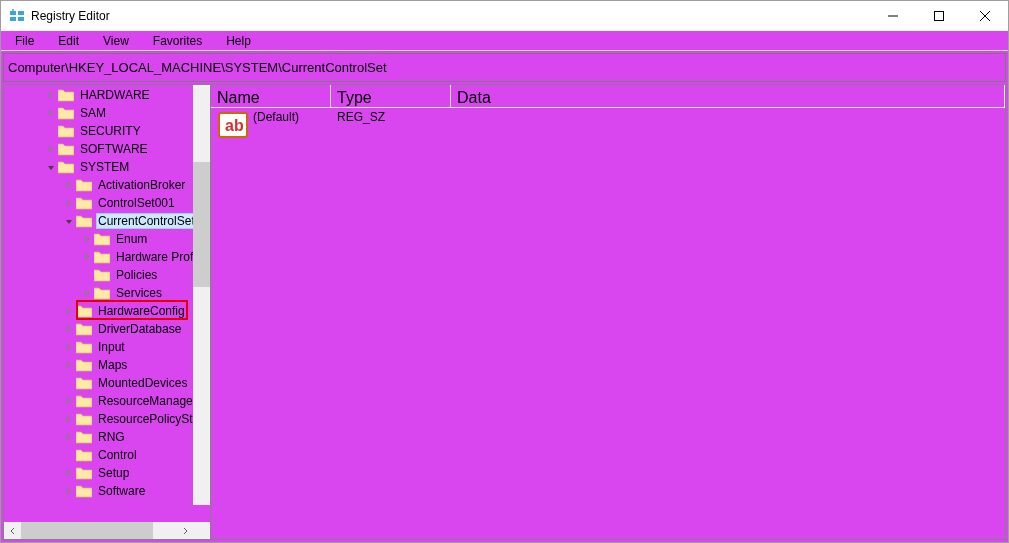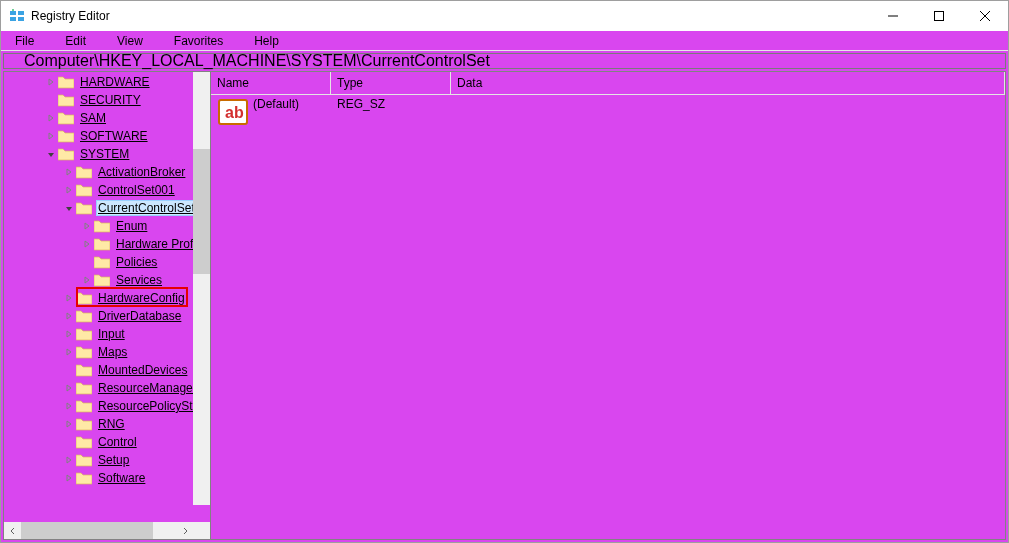--- a/index.html
+++ b/index.html
@@ -34,35 +34,35 @@
   .win-controls { display: flex; height: 100%; }
   .win-btn {
     width: 46px; height: 100%;
     display: flex; align-items: center; justify-content: center;
   }
   .win-btn svg { width: 10px; height: 10px; }
   .menubar {
     height: 20px;
     display: flex; align-items: center;
     padding: 0 6px;
-    gap: 15px;
+    gap: 8px;
     border-bottom: 1px solid #e5e5e5;
   }
   .menubar .menu-item {
     padding: 2px 8px;
     font-size: 12px;
     cursor: default;
   }
   .addressbar {
-    height: 16px;
+    height: 29px;
     border: 1px solid #7a7a7a;
     margin: 2px 2px 0 2px;
     display: flex; align-items: center;
-    padding: 0 20px;
-    font-size: 16px;
+    padding: 0 4px;
+    font-size: 13px;
   }
   .content {
     flex: 1; display: flex;
     min-height: 0;
     margin: 2px;
   }
   .tree-pane {
     width: 208px;
     border: 1px solid #828282;
     overflow: hidden;
@@ -91,21 +91,20 @@
   }
   .expander svg { width: 8px; height: 8px; }
   .folder-icon {
     width: 16px; height: 13px;
     margin-right: 4px;
     flex-shrink: 0;
   }
   .tree-label {
     font-size: 12px;
     padding: 1px 2px;
-    text-decoration: underline;
   }
   .tree-row.selected .tree-label {
     background: #cce8ff;
     border: 1px solid #99d1ff;
     padding: 0 1px;
   }
   .highlight-box {
     position: absolute;
     border: 2px solid #e60000;
     pointer-events: none;
@@ -150,21 +149,21 @@
     overflow: hidden;
   }
   .list-header {
     height: 23px;
     display: flex;
     border-bottom: 1px solid #e5e5e5;
   }
   .list-header .col {
     border-right: 1px solid #e5e5e5;
     padding: 4px 6px;
-    font-size: 12px;
+    font-size: 16px;
   }
   .list-body { }
   .list-row {
     height: 18px;
     display: flex; align-items: center;
   }
   .list-row .cell {
     padding: 0 6px;
     font-size: 12px;
     display: flex; align-items: center;
@@ -232,36 +231,36 @@
                 <svg viewBox="0 0 8 8">
                   <path d="M2 1 L6 4 L2 7 Z" fill="none" stroke="#808080" stroke-width="1"></path>
                 </svg>
               </span>
               <span class="folder-icon"><svg viewBox="0 0 16 13">
                   <path d="M0 1 L5 1 L7 3 L16 3 L16 12 L0 12 Z" fill="#ffe9a6" stroke="#dcb65f" stroke-width="0.7"></path>
                 </svg></span>
               <span class="tree-label">HARDWARE</span>
             </div>
             <div class="tree-row" style="padding-left:40px">
+              <span class="expander">
+                <svg viewBox="0 0 8 8">
+                  <path d="M2 1 L6 4 L2 7 Z" fill="none" stroke="#808080" stroke-width="1"></path>
+                </svg>
+              </span>
+              <span class="folder-icon"><svg viewBox="0 0 16 13">
+                  <path d="M0 1 L5 1 L7 3 L16 3 L16 12 L0 12 Z" fill="#ffe9a6" stroke="#dcb65f" stroke-width="0.7"></path>
+                </svg></span>
+              <span class="tree-label">SAM</span>
+            </div>
+            <div class="tree-row" style="padding-left:40px">
               <span class="expander"></span>
               <span class="folder-icon"><svg viewBox="0 0 16 13">
                   <path d="M0 1 L5 1 L7 3 L16 3 L16 12 L0 12 Z" fill="#ffe9a6" stroke="#dcb65f" stroke-width="0.7"></path>
                 </svg></span>
               <span class="tree-label">SECURITY</span>
-            </div>
-            <div class="tree-row" style="padding-left:40px">
-              <span class="expander">
-                <svg viewBox="0 0 8 8">
-                  <path d="M2 1 L6 4 L2 7 Z" fill="none" stroke="#808080" stroke-width="1"></path>
-                </svg>
-              </span>
-              <span class="folder-icon"><svg viewBox="0 0 16 13">
-                  <path d="M0 1 L5 1 L7 3 L16 3 L16 12 L0 12 Z" fill="#ffe9a6" stroke="#dcb65f" stroke-width="0.7"></path>
-                </svg></span>
-              <span class="tree-label">SAM</span>
             </div>
             <div class="tree-row" style="padding-left:40px">
               <span class="expander">
                 <svg viewBox="0 0 8 8">
                   <path d="M2 1 L6 4 L2 7 Z" fill="none" stroke="#808080" stroke-width="1"></path>
                 </svg>
               </span>
               <span class="folder-icon"><svg viewBox="0 0 16 13">
                   <path d="M0 1 L5 1 L7 3 L16 3 L16 12 L0 12 Z" fill="#ffe9a6" stroke="#dcb65f" stroke-width="0.7"></path>
                 </svg></span>

